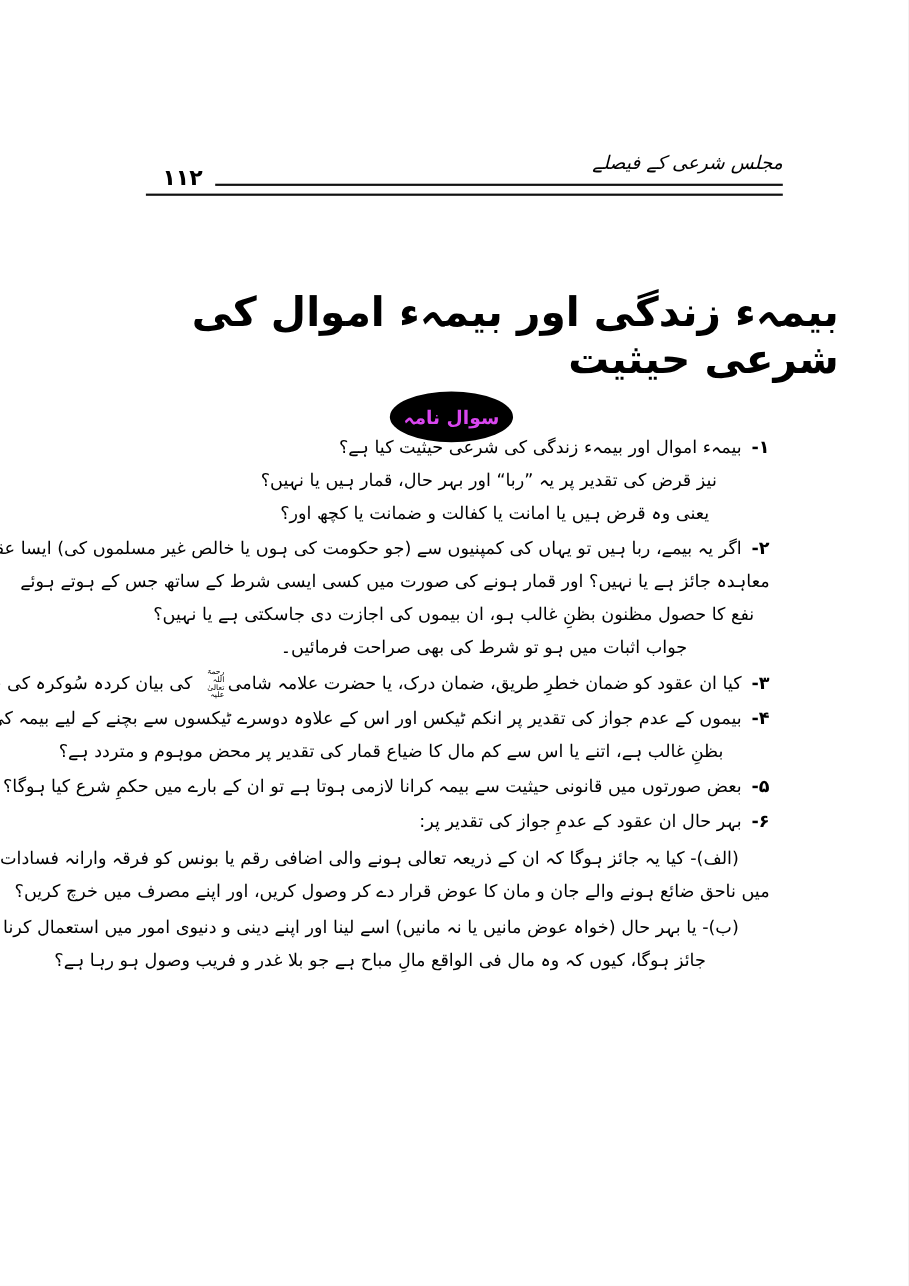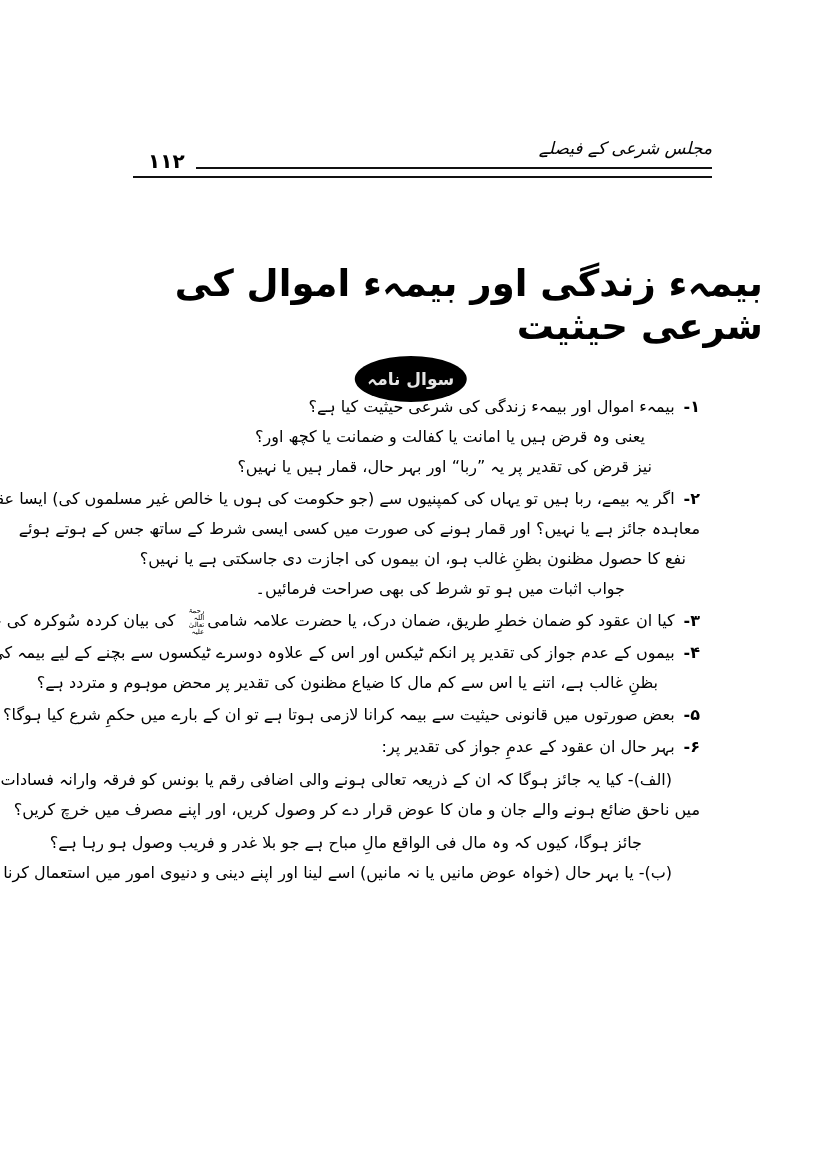--- a/index.html
+++ b/index.html
@@ -40,21 +40,21 @@
     direction:rtl;
   }
   
   .badge{
     position:absolute;top:356px;left:50%;transform:translateX(-52%);
     width:112px;height:46px;
     background:#000;border-radius:50%;
     display:flex;align-items:center;justify-content:center;
   }
   .badge span{
-    color:#e5e5e5;font-size:17px;font-weight:bold;direction:rtl;
+    color:#d946ef;font-size:17px;font-weight:bold;direction:rtl;
   }
   
   .content{
     position:absolute;top:390px;right:126px;width:572px;
     direction:rtl;
     font-size:16px;line-height:30px;
     text-align:right;
   }
   .q{margin-top:2px;}
   .sub{margin-top:3px;}
@@ -85,22 +85,22 @@
   <div class="badge">
     <span>سوال نامہ</span>
   </div>
 
   <div class="content">
 
     <div class="q">
       <div class="line">
         <span class="qnum">۱-</span><span>بیمہء اموال اور بیمہء زندگی کی شرعی حیثیت کیا ہے؟</span>
       </div>
+      <div class="line" style="padding-right:48px">نیز قرض کی تقدیر پر یہ ”ربا“ اور بہر حال، قمار ہیں یا نہیں؟</div>
       <div class="line" style="padding-right:55px">یعنی وہ قرض ہیں یا امانت یا کفالت و ضمانت یا کچھ اور؟</div>
-      <div class="line" style="padding-right:48px">نیز قرض کی تقدیر پر یہ ”ربا“ اور بہر حال، قمار ہیں یا نہیں؟</div>
     </div>
 
     <div class="q">
       <div class="line">
         <span class="qnum">۲-</span><span>اگر یہ بیمے، ربا ہیں تو یہاں کی کمپنیوں سے (جو حکومت کی ہوں یا خالص غیر مسلموں کی) ایسا عقد یا</span>
       </div>
       <div class="line">معاہدہ جائز ہے یا نہیں؟ اور قمار ہونے کی صورت میں کسی ایسی شرط کے ساتھ جس کے ہوتے ہوئے</div>
       <div class="line" style="padding-right:14px">نفع کا حصول مظنون بظنِ غالب ہو، ان بیموں کی اجازت دی جاسکتی ہے یا نہیں؟</div>
       <div class="line" style="padding-right:75px">جواب اثبات میں ہو تو شرط کی بھی صراحت فرمائیں۔</div>
     </div>
@@ -108,39 +108,39 @@
     <div class="q">
       <div class="line">
         <span class="qnum">۳-</span><span>کیا ان عقود کو ضمان خطرِ طریق، ضمان درک، یا حضرت علامہ شامی</span><span class="honorific">رحمۃ اللہ تعالیٰ علیہ</span><span>کی بیان کردہ سُوکرہ کی جائز</span>
       </div>
     </div>
 
     <div class="q">
       <div class="line">
         <span class="qnum">۴-</span><span>بیموں کے عدم جواز کی تقدیر پر انکم ٹیکس اور اس کے علاوہ دوسرے ٹیکسوں سے بچنے کے لیے بیمہ کی</span>
       </div>
-      <div class="line" style="padding-right:42px">بظنِ غالب ہے، اتنے یا اس سے کم مال کا ضیاع مظنون کی تقدیر پر محض موہوم و متردد ہے؟</div>
+      <div class="line" style="padding-right:42px">بظنِ غالب ہے، اتنے یا اس سے کم مال کا ضیاع قمار کی تقدیر پر محض موہوم و متردد ہے؟</div>
     </div>
 
     <div class="q">
       <div class="line">
         <span class="qnum">۵-</span><span>بعض صورتوں میں قانونی حیثیت سے بیمہ کرانا لازمی ہوتا ہے تو ان کے بارے میں حکمِ شرع کیا ہوگا؟</span>
       </div>
     </div>
 
     <div class="q">
       <div class="line">
         <span class="qnum">۶-</span><span>بہر حال ان عقود کے عدمِ جواز کی تقدیر پر:</span>
       </div>
     </div>
 
     <div class="sub">
       <div class="line" style="padding-right:28px">(الف)- کیا یہ جائز ہوگا کہ ان کے ذریعہ تعالی ہونے والی اضافی رقم یا بونس کو فرقہ وارانہ فسادات</div>
       <div class="line">میں ناحق ضائع ہونے والے جان و مان کا عوض قرار دے کر وصول کریں، اور اپنے مصرف میں خرچ کریں؟</div>
     </div>
 
     <div class="sub">
+      <div class="line" style="padding-right:28px">(ب)- یا بہر حال (خواہ عوض مانیں یا نہ مانیں) اسے لینا اور اپنے دینی و دنیوی امور میں استعمال کرنا</div>
       <div class="line" style="padding-right:58px">جائز ہوگا، کیوں کہ وہ مال فی الواقع مالِ مباح ہے جو بلا غدر و فریب وصول ہو رہا ہے؟</div>
-      <div class="line" style="padding-right:28px">(ب)- یا بہر حال (خواہ عوض مانیں یا نہ مانیں) اسے لینا اور اپنے دینی و دنیوی امور میں استعمال کرنا</div>
     </div>
 
   </div>
 </div>
 
 </body></html>

